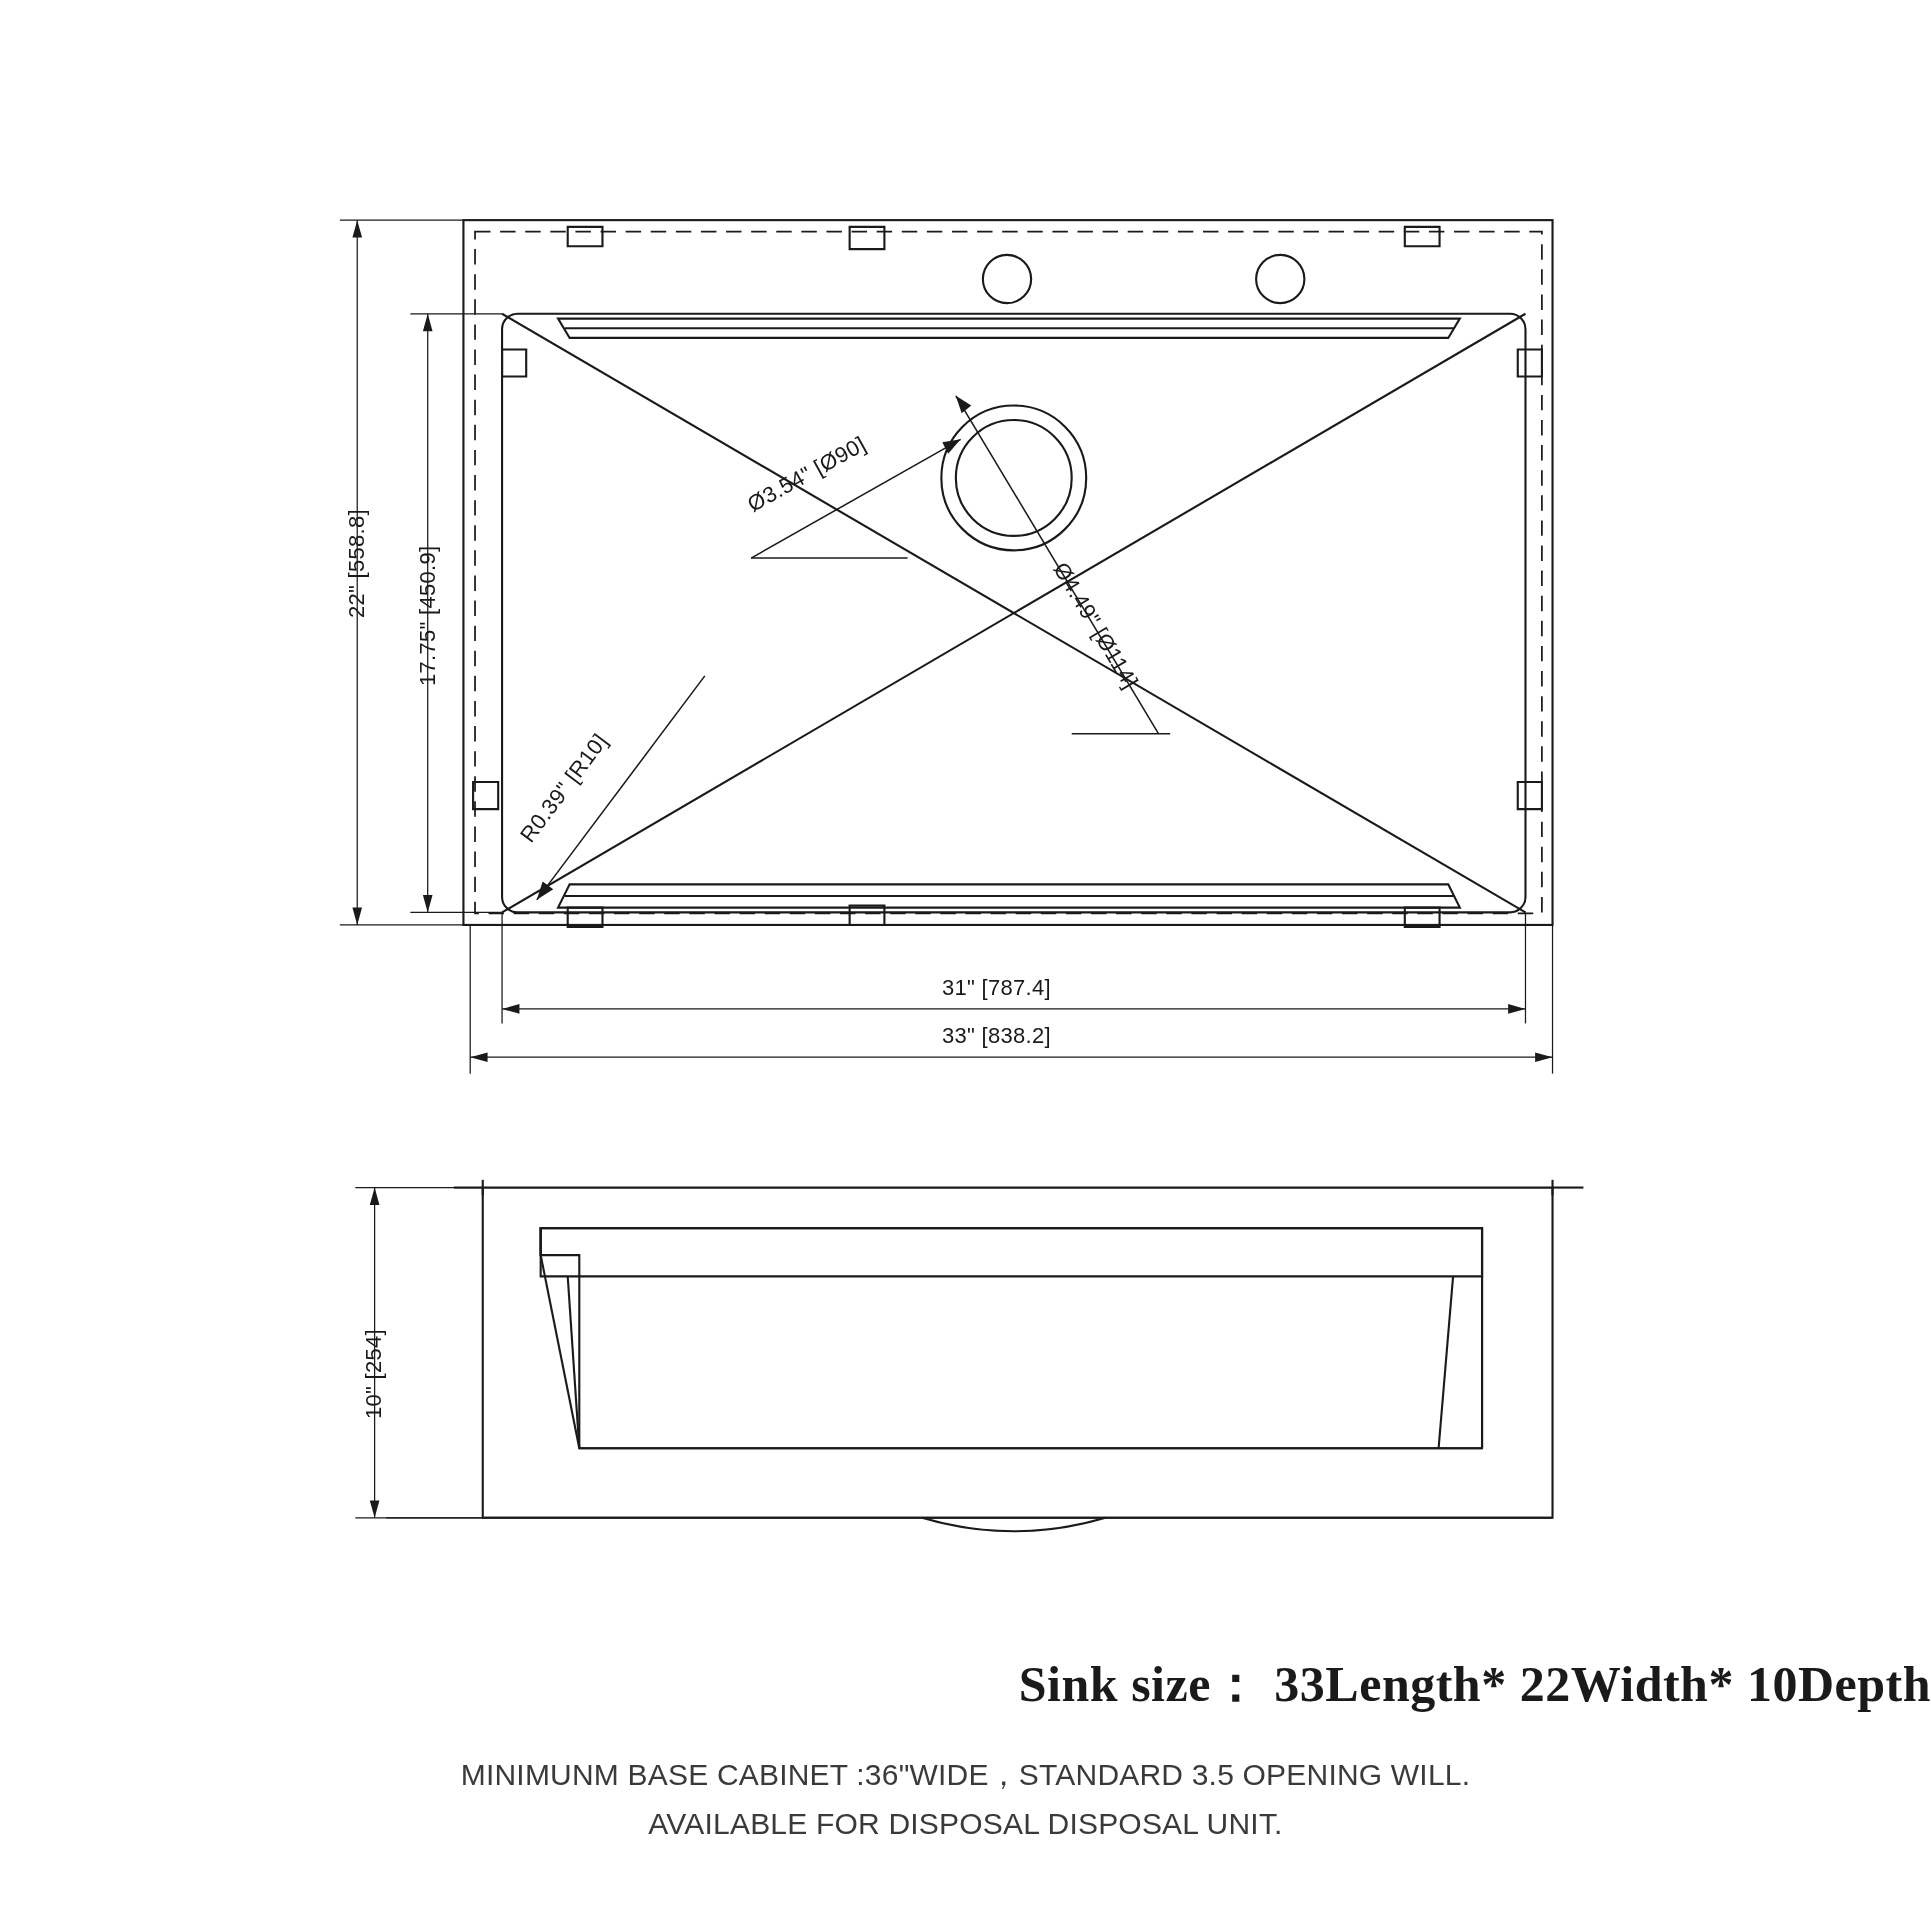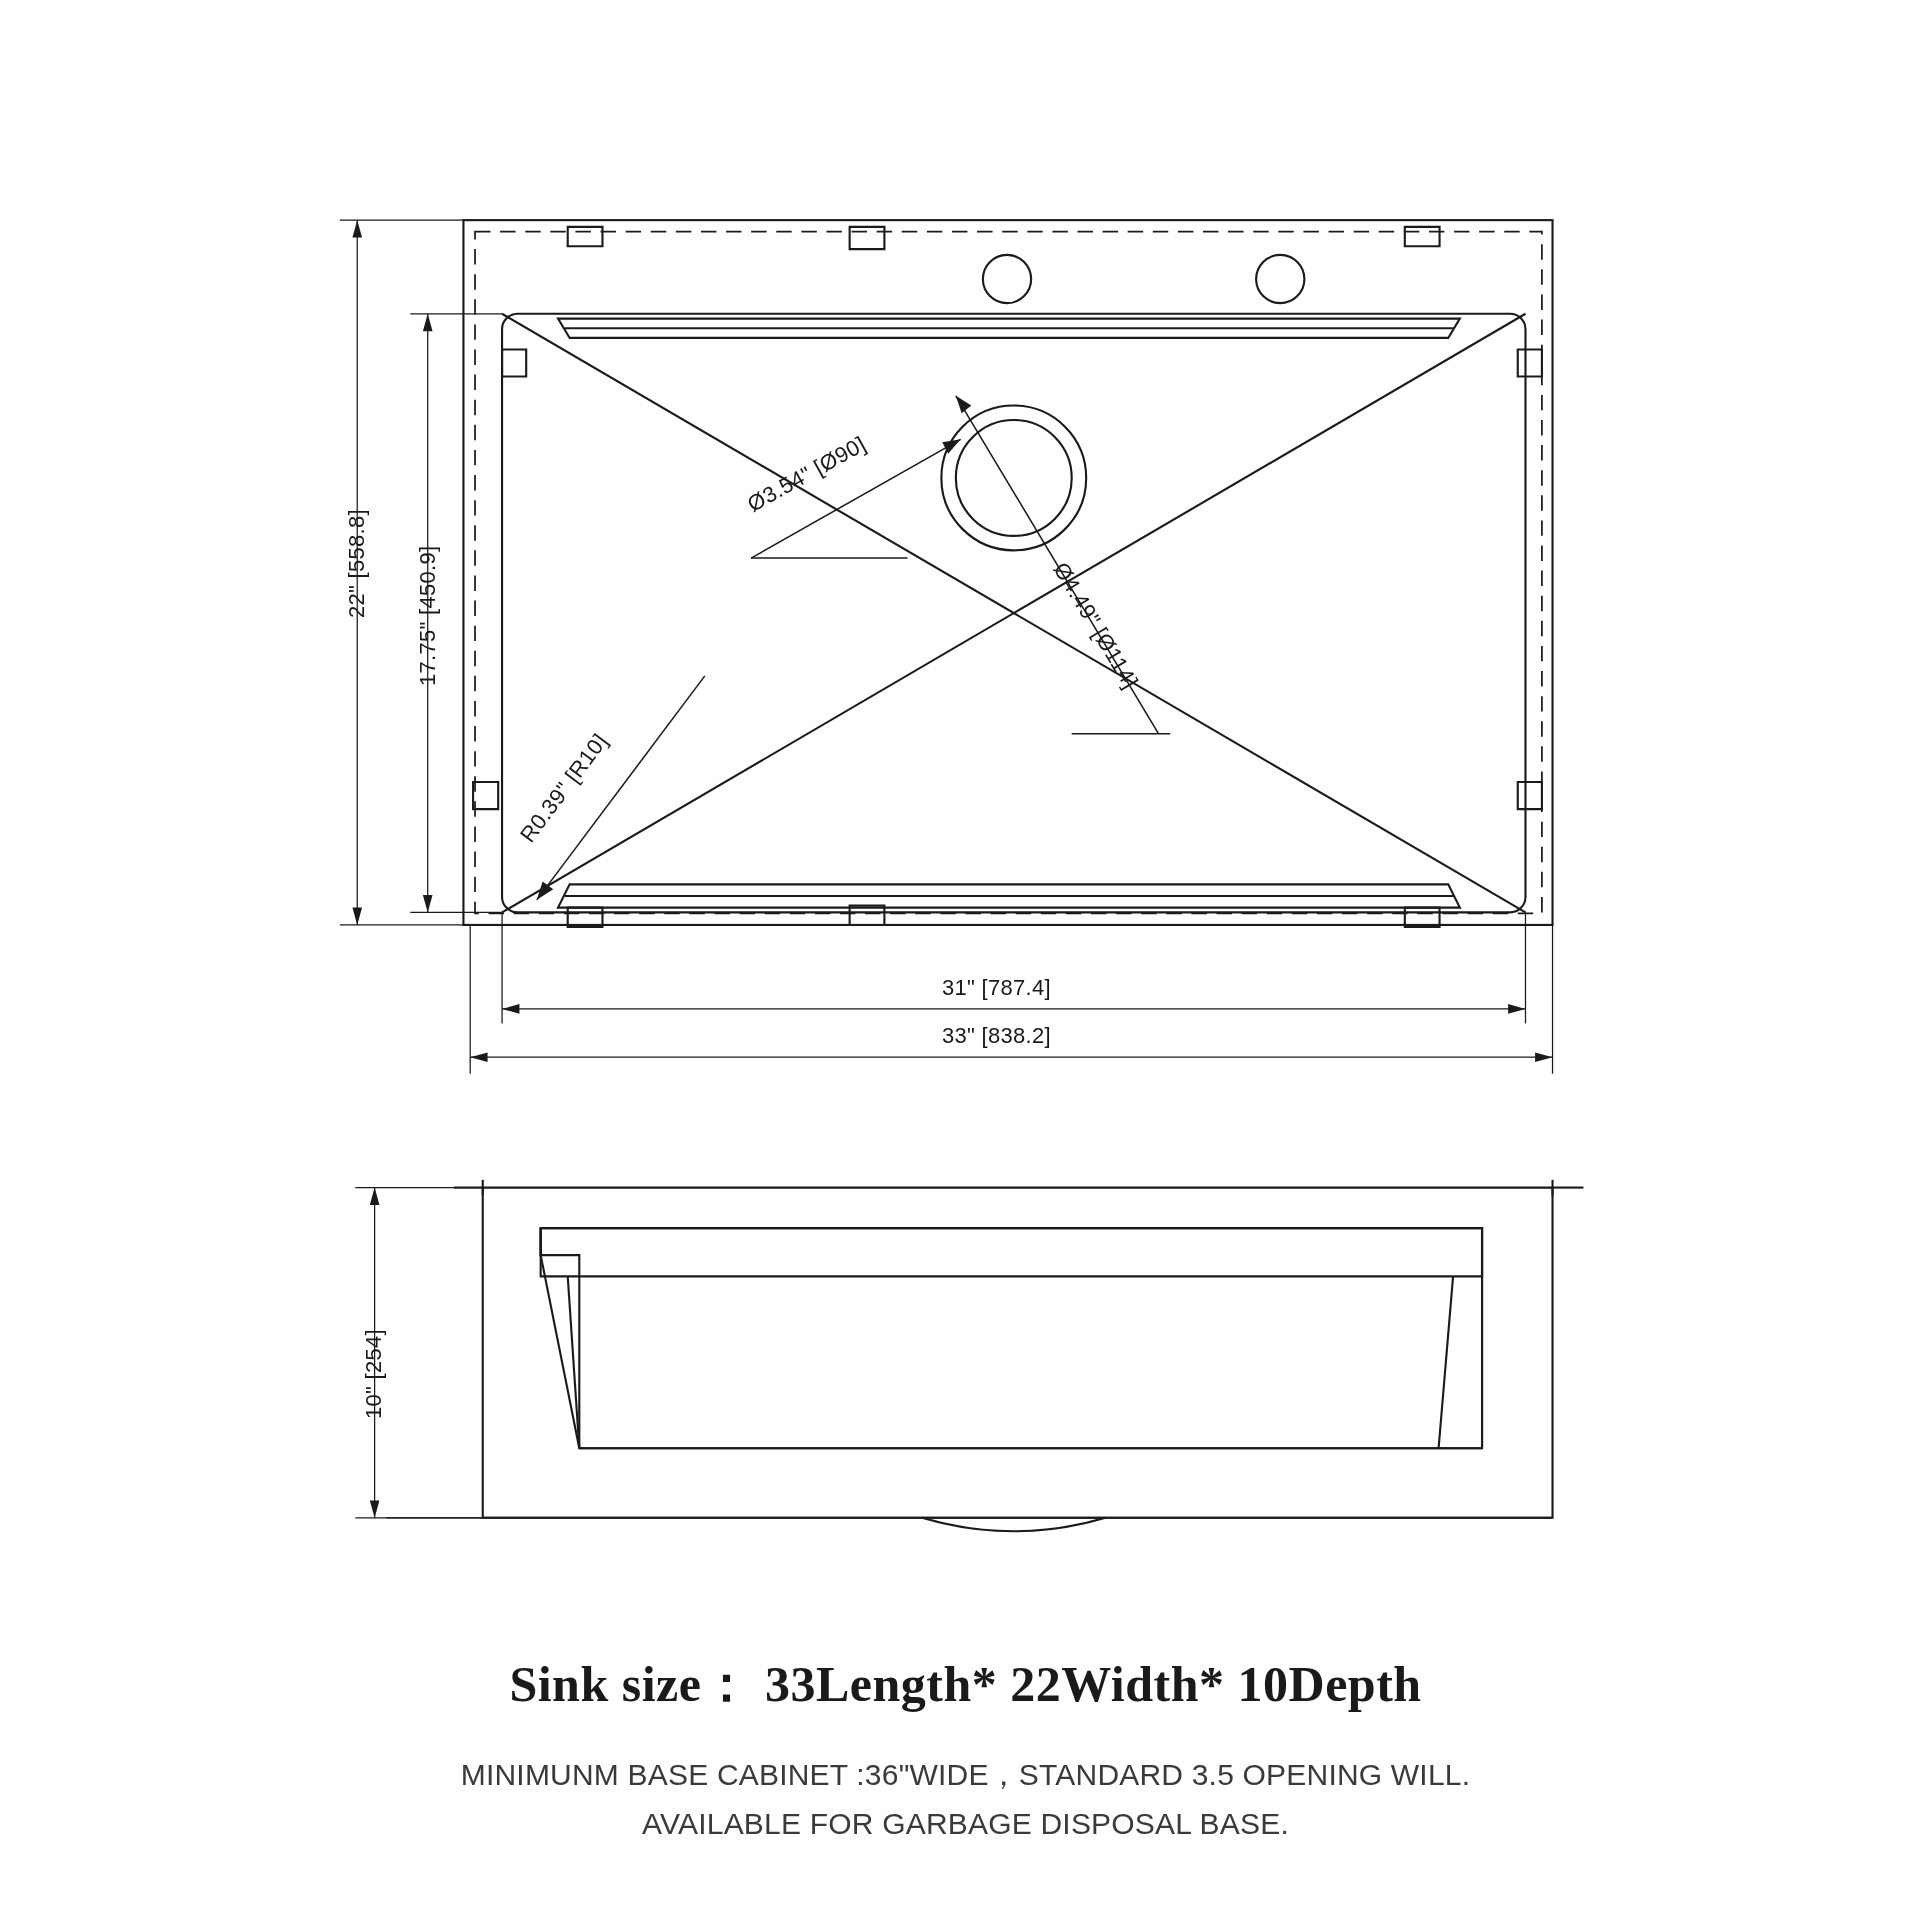--- a/index.html
+++ b/index.html
@@ -31,21 +31,21 @@
     font-size: 22px;
     letter-spacing: 0.3px;
   }
   .rot90 {
     transform: rotate(-90deg);
     transform-origin: left top;
   }
   .caption-title {
     position: absolute;
     width: 1931px;
-    text-align: center;
+    text-align: right;
     font-family: "Liberation Serif", serif;
     font-weight: bold;
     font-size: 50px;
     color: #1a1a1a;
     letter-spacing: 0.5px;
   }
   .caption-sub {
     position: absolute;
     width: 1931px;
     text-align: center;
@@ -175,16 +175,16 @@
   <div class="lbl dim-text" style="left:1070px; top:558px; transform:rotate(59deg); transform-origin:left top;">Ø4.49" [Ø114]</div>
 
   <div class="lbl dim-text" style="left:515px; top:832px; transform:rotate(-53deg); transform-origin:left top;">R0.39" [R10]</div>
 
   <div class="lbl dim-text rot90" style="left:361px; top:1419px;">10" [254]</div>
 
   <div class="caption-title" style="top:1651px;">Sink size： 33Length* 22Width* 10Depth</div>
 
   <div class="caption-sub" style="top:1755px;">MINIMUNM BASE CABINET :36"WIDE，STANDARD 3.5 OPENING WILL.</div>
 
-  <div class="caption-sub" style="top:1807px;">AVAILABLE FOR GARBAGE DISPOSAL BASE.</div>
+  <div class="caption-sub" style="top:1807px;">AVAILABLE FOR DISPOSAL DISPOSAL UNIT.</div>
 
 </div>
 
 
 </body></html>

